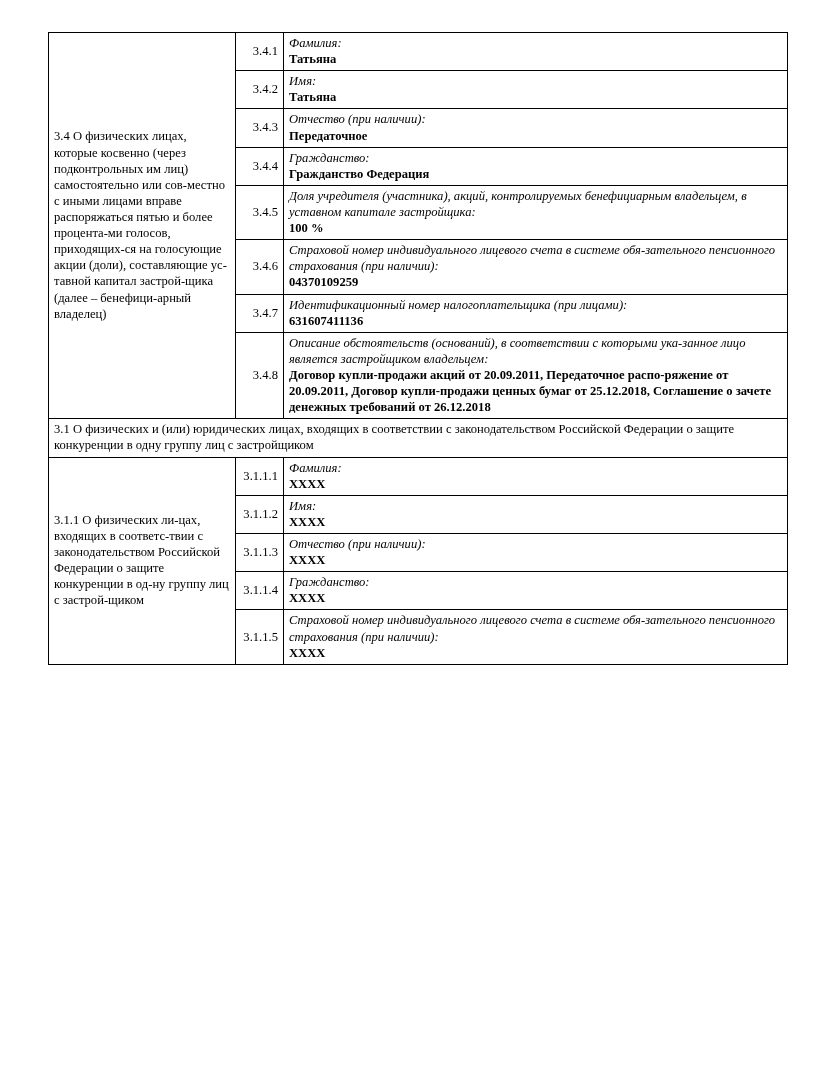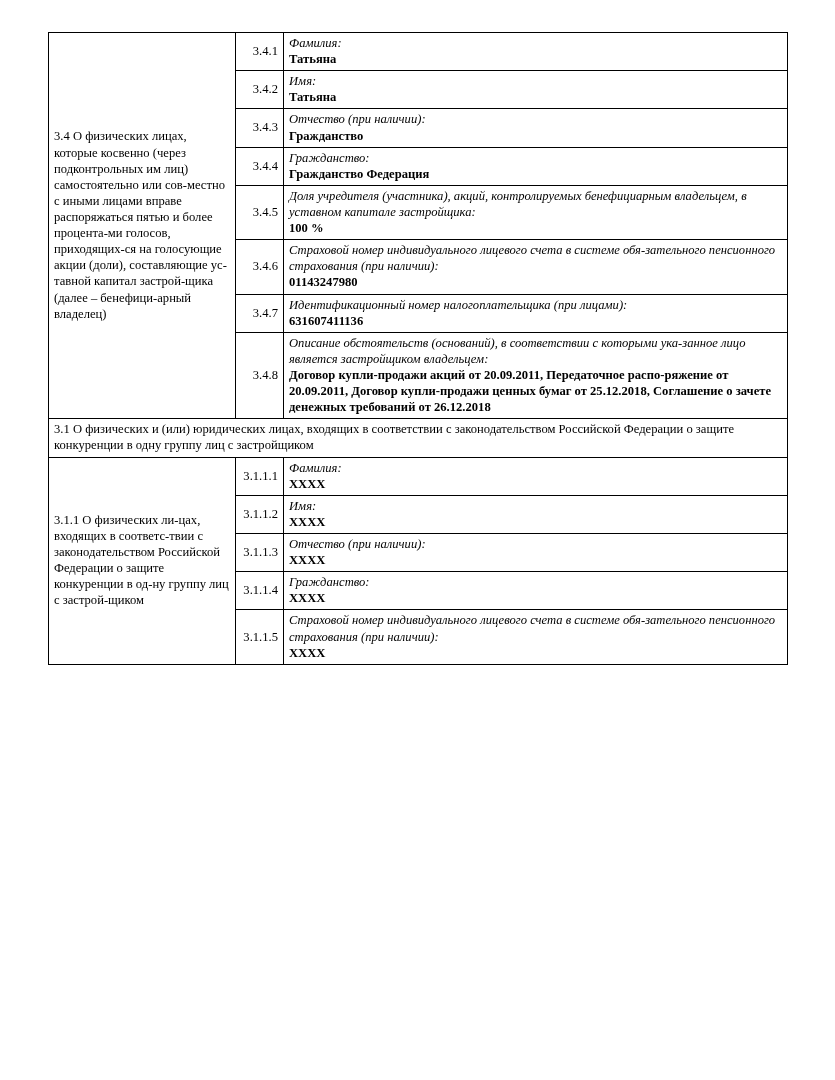--- a/index.html
+++ b/index.html
@@ -83,42 +83,42 @@
         <td class="num cell-mid">3.4.2</td>
         <td class="val cell-mid">
           <div class="caption">Имя:</div>
           <div class="answer">Татьяна</div>
         </td>
       </tr>
       <tr>
         <td class="num cell-mid">3.4.3</td>
         <td class="val cell-mid">
           <div class="caption">Отчество (при наличии):</div>
-          <div class="answer">Гражданство</div>
+          <div class="answer">Передаточное</div>
         </td>
       </tr>
       <tr>
         <td class="num cell-mid">3.4.4</td>
         <td class="val cell-mid">
           <div class="caption">Гражданство:</div>
           <div class="answer">Гражданство Федерация</div>
         </td>
       </tr>
       <tr>
         <td class="num cell-mid">3.4.5</td>
         <td class="val cell-mid">
           <div class="caption">Доля учредителя (участника), акций, контролируемых бенефициарным владельцем, в уставном капитале застройщика:</div>
           <div class="answer">100 %</div>
         </td>
       </tr>
       <tr>
         <td class="num cell-mid">3.4.6</td>
         <td class="val cell-mid">
           <div class="caption">Страховой номер индивидуального лицевого счета в системе обя-зательного пенсионного страхования (при наличии):</div>
-          <div class="answer">01143247980</div>
+          <div class="answer">04370109259</div>
         </td>
       </tr>
       <tr>
         <td class="num cell-mid">3.4.7</td>
         <td class="val cell-mid">
           <div class="caption">Идентификационный номер налогоплательщика (при лицами):</div>
           <div class="answer">631607411136</div>
         </td>
       </tr>
       <tr>

